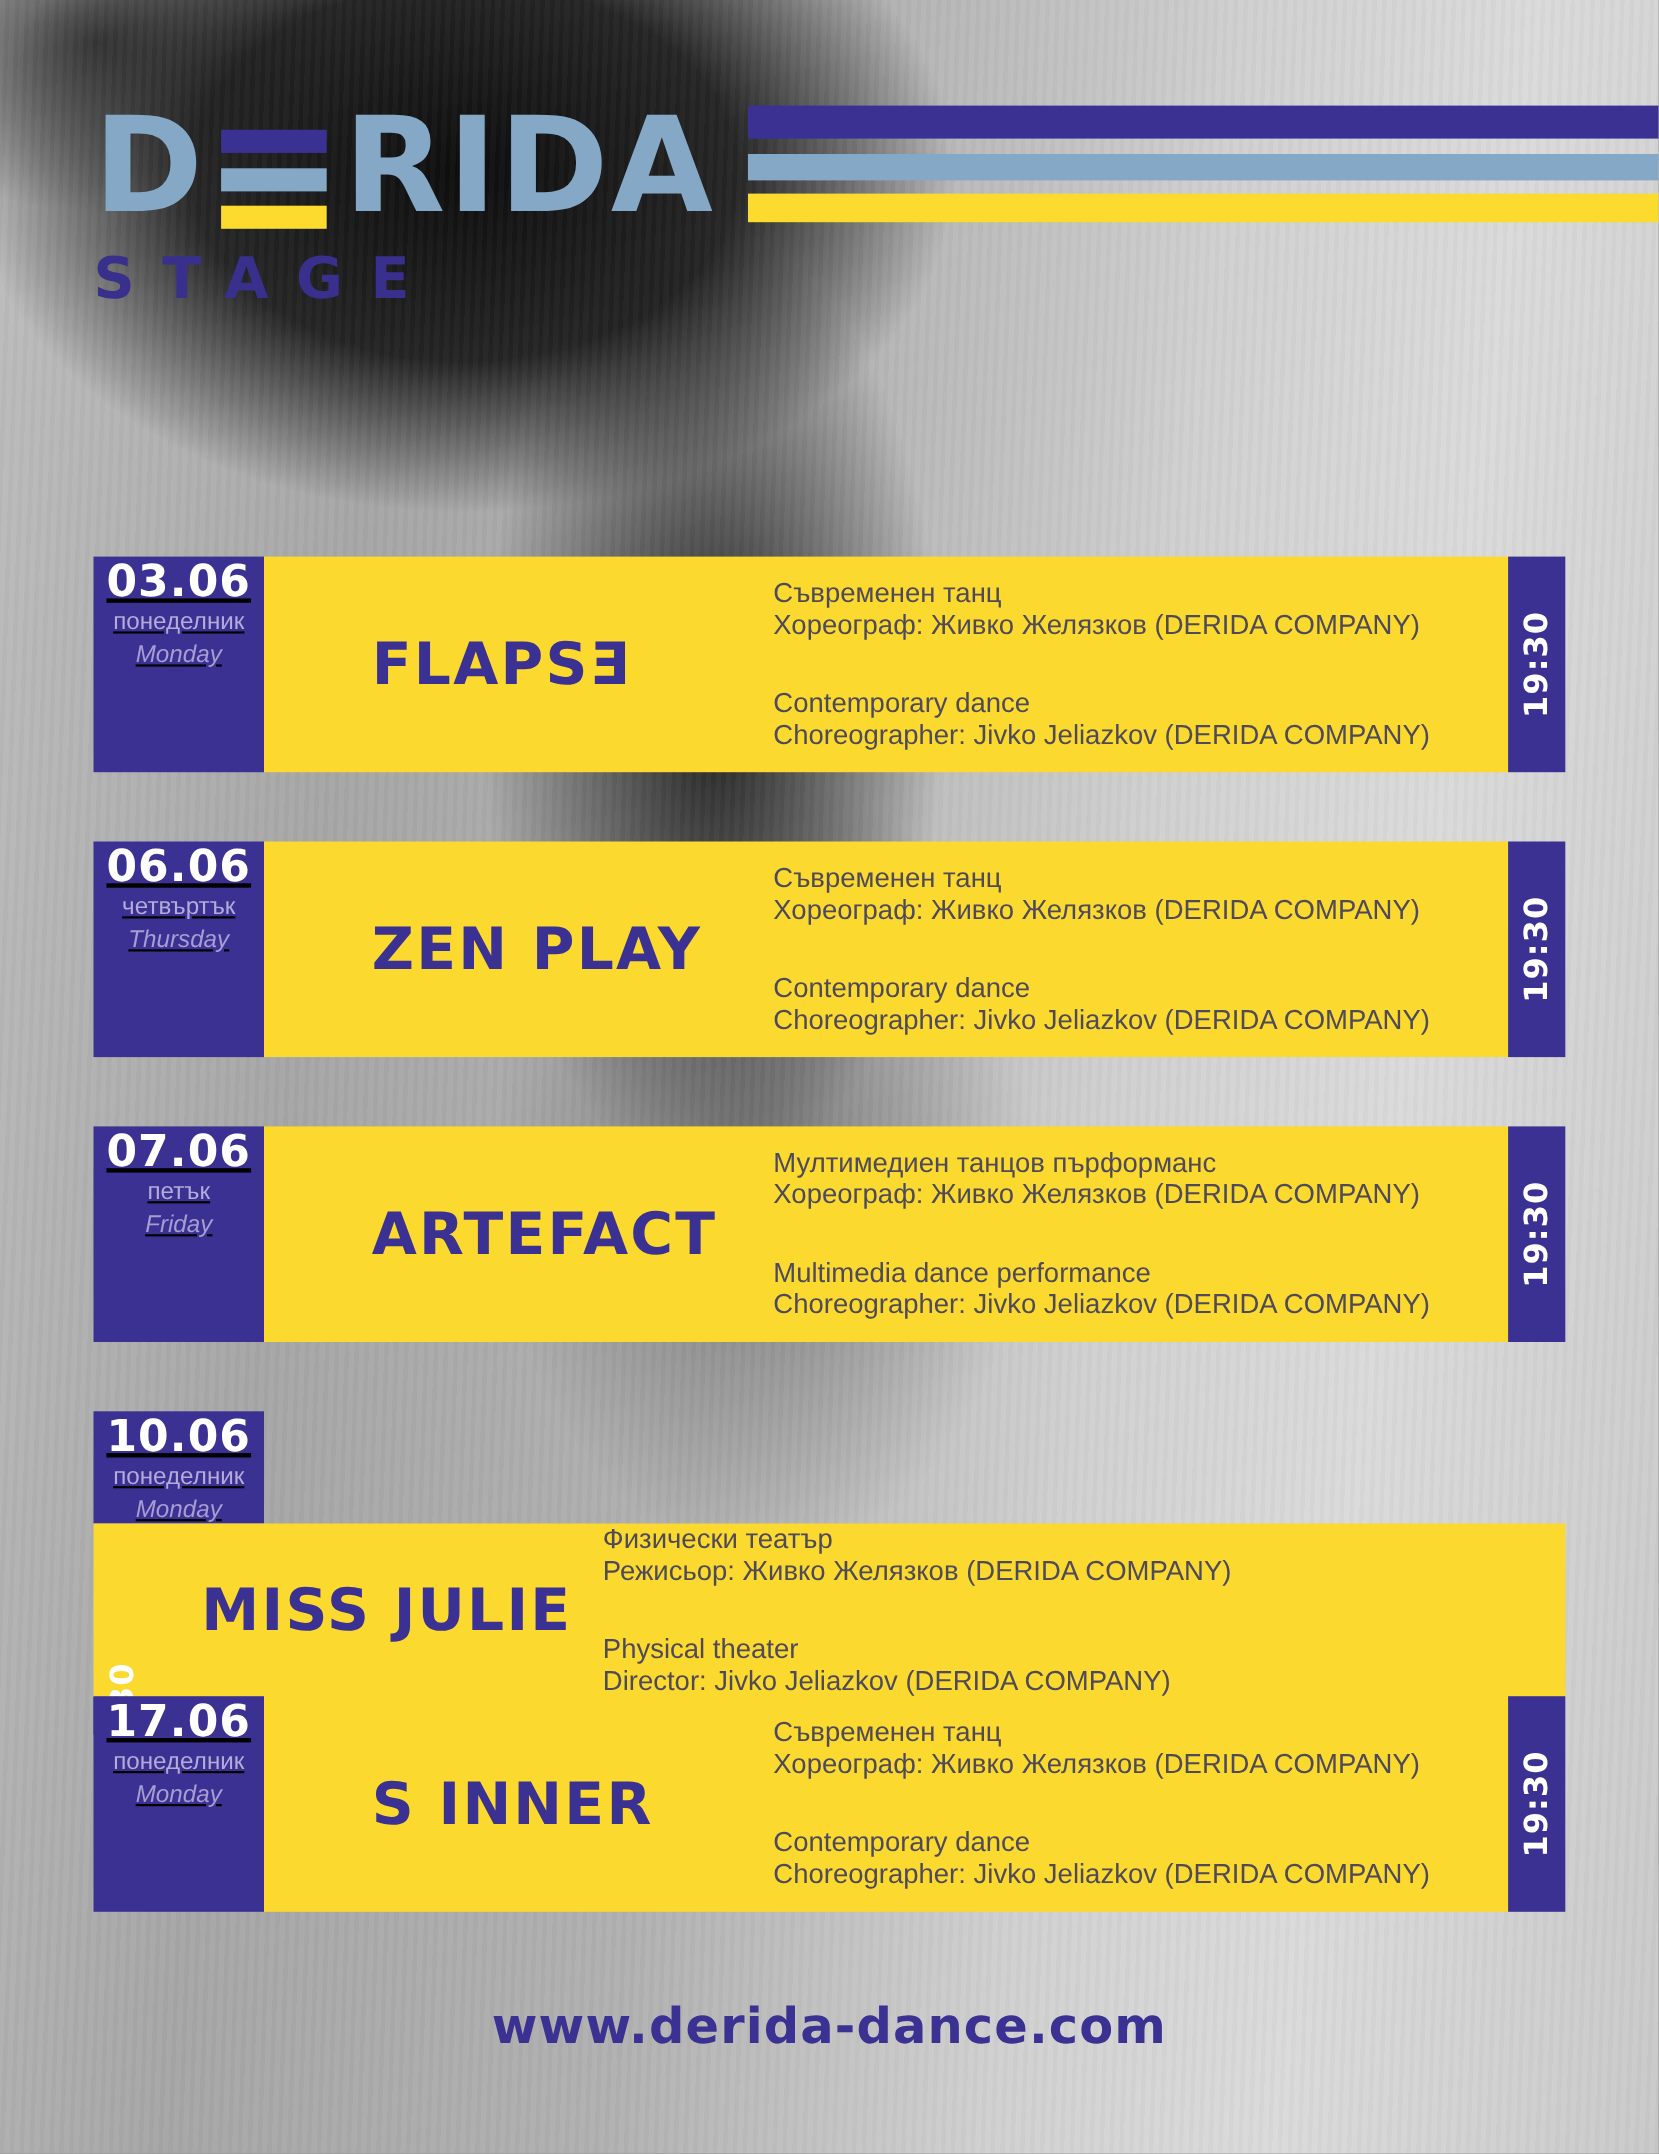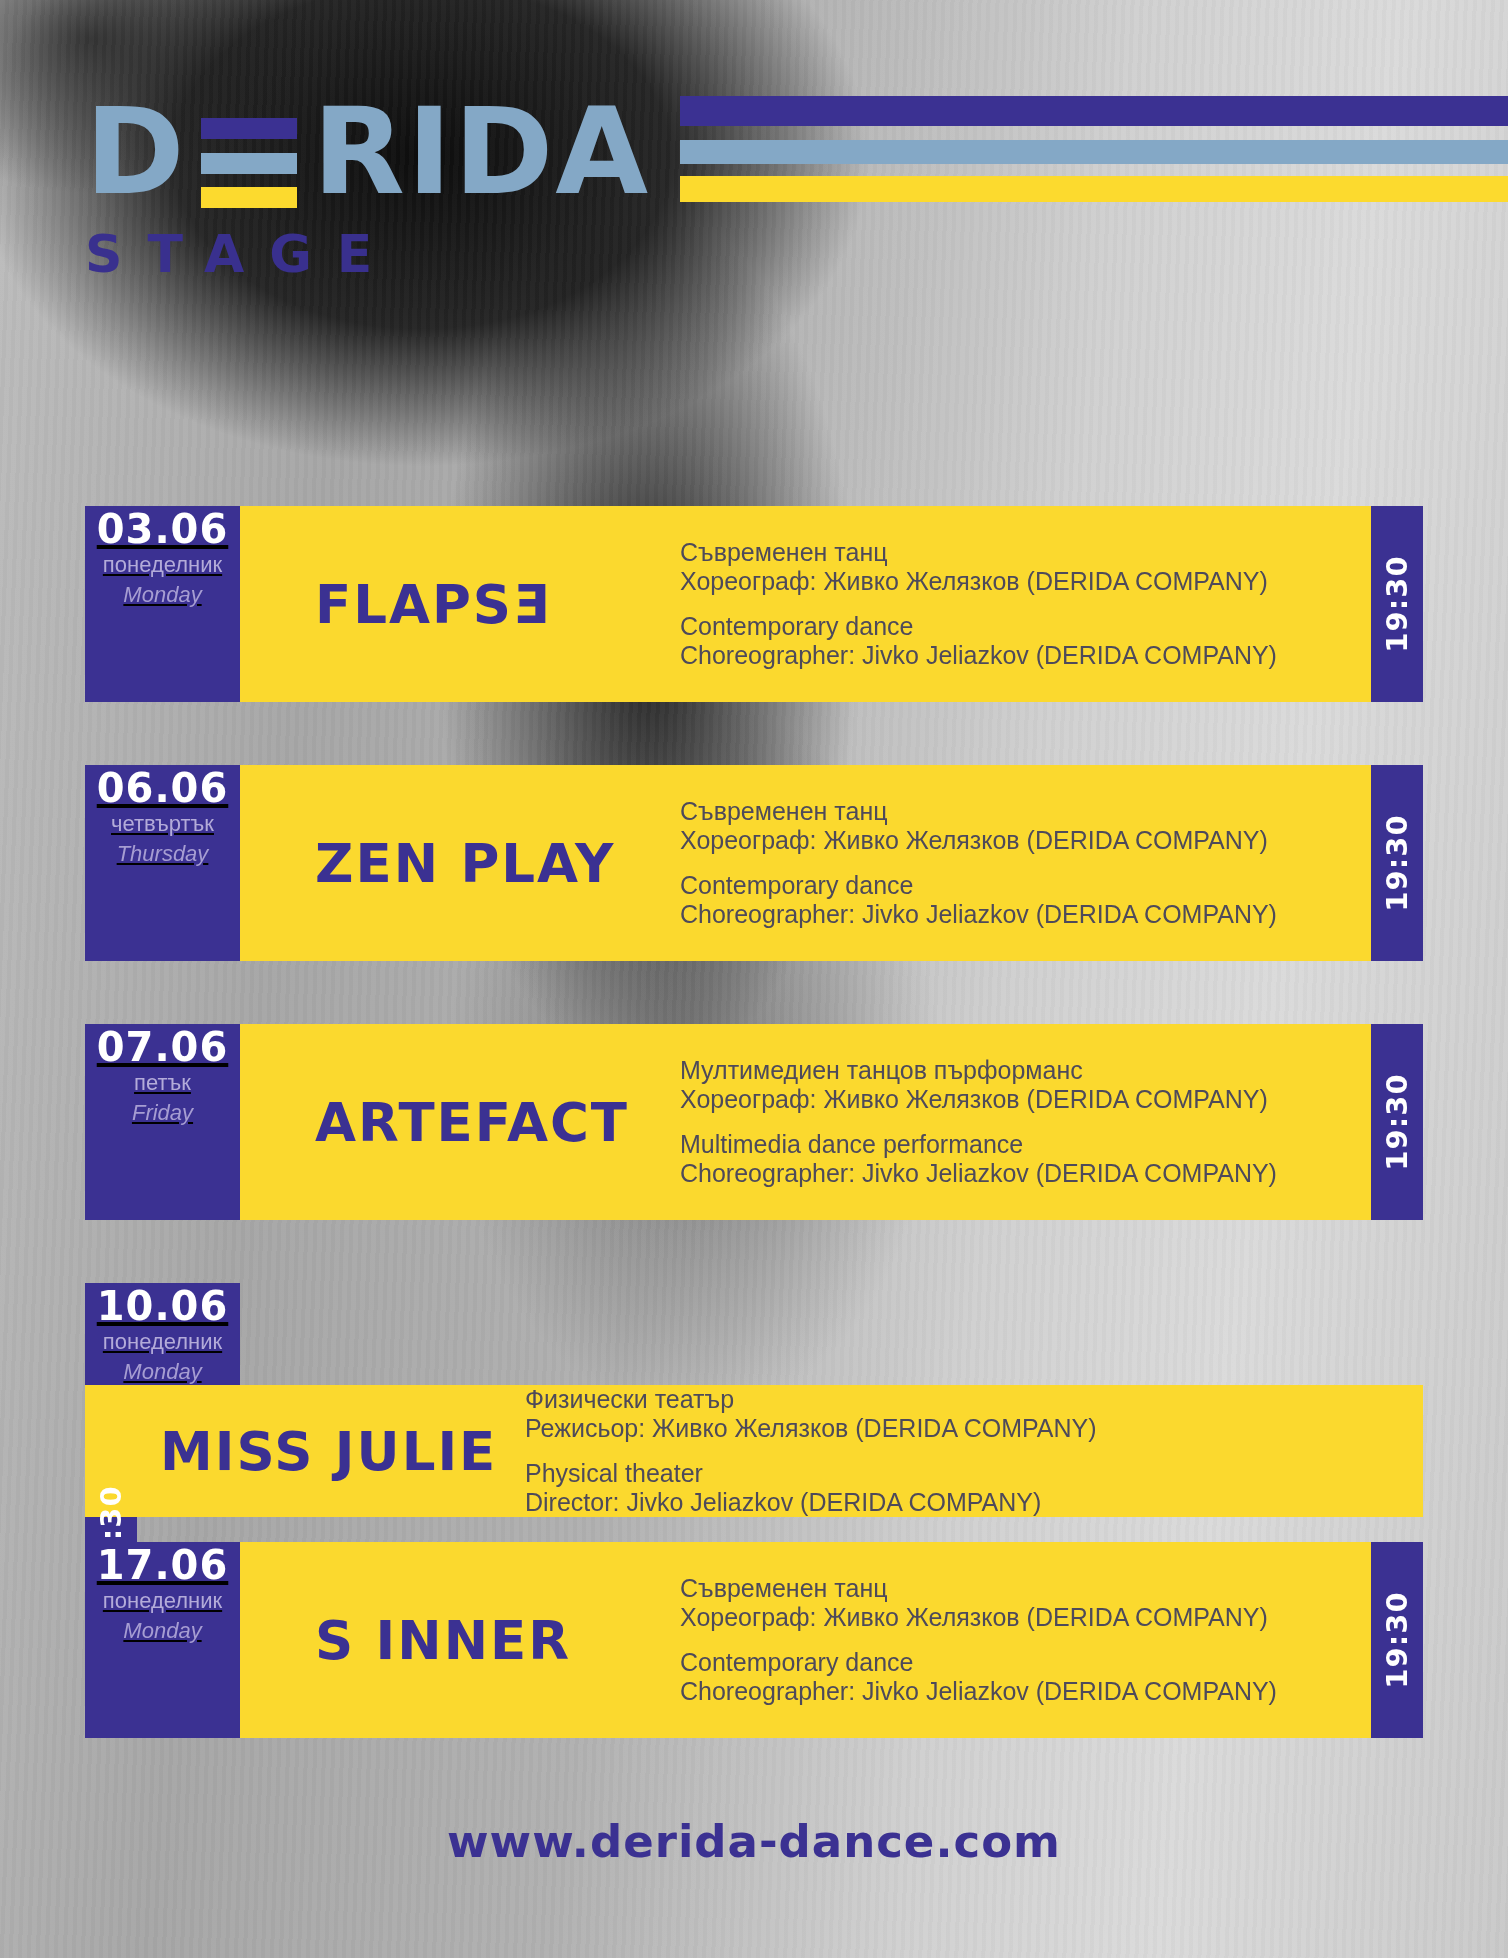--- a/index.html
+++ b/index.html
@@ -46,23 +46,23 @@
   .row{left:85px;width:1338px;height:196px;display:flex;}
   .row-0{top:506px;} .row-1{top:765px;} .row-2{top:1024px;} .row-3{top:1283px;flex-direction:column;} .row-4{top:1542px;}
 
   .date-block{width:155px;background:#3B3192;display:flex;flex-direction:column;
               align-items:center;justify-content:flex-start;text-align:center;text-decoration:underline;}
   .date{font-family:"DejaVu Sans",sans-serif;font-weight:bold;font-size:40px;color:#ffffff;letter-spacing:1px;}
   .day-bg{margin-top:0;font-size:22px;color:#B3ABD9;}
   .day-en{margin-top:4px;font-size:22px;font-style:italic;color:#A69DD2;}
 
   .panel{flex:1;background:#FBD92E;display:flex;align-items:center;}
-  .title{width:365px;padding-left:75px;font-family:"DejaVu Sans",sans-serif;font-weight:bold;
+  .title{width:365px;padding-left:98px;font-family:"DejaVu Sans",sans-serif;font-weight:bold;
          font-size:53px;color:#3B3192;letter-spacing:2px;white-space:nowrap;}
-  .desc{display:flex;flex-direction:column;gap:16px;color:#4E4A5A;font-size:25px;line-height:29px;}
+  .desc{display:flex;flex-direction:column;gap:42px;color:#4E4A5A;font-size:25px;line-height:29px;}
   .desc p{margin:0;}
 
   .time-block{width:52px;background:#3B3192;display:flex;align-items:center;justify-content:center;}
   .time{transform:rotate(-90deg);font-family:"DejaVu Sans",sans-serif;font-weight:bold;
         font-size:29px;color:#ffffff;letter-spacing:1px;white-space:nowrap;}
 
   
   .footer{left:0;right:0;top:1815px;text-align:center;font-family:"DejaVu Sans",sans-serif;
           font-weight:bold;font-size:45px;color:#3B3192;letter-spacing:1px;}
 </style>

